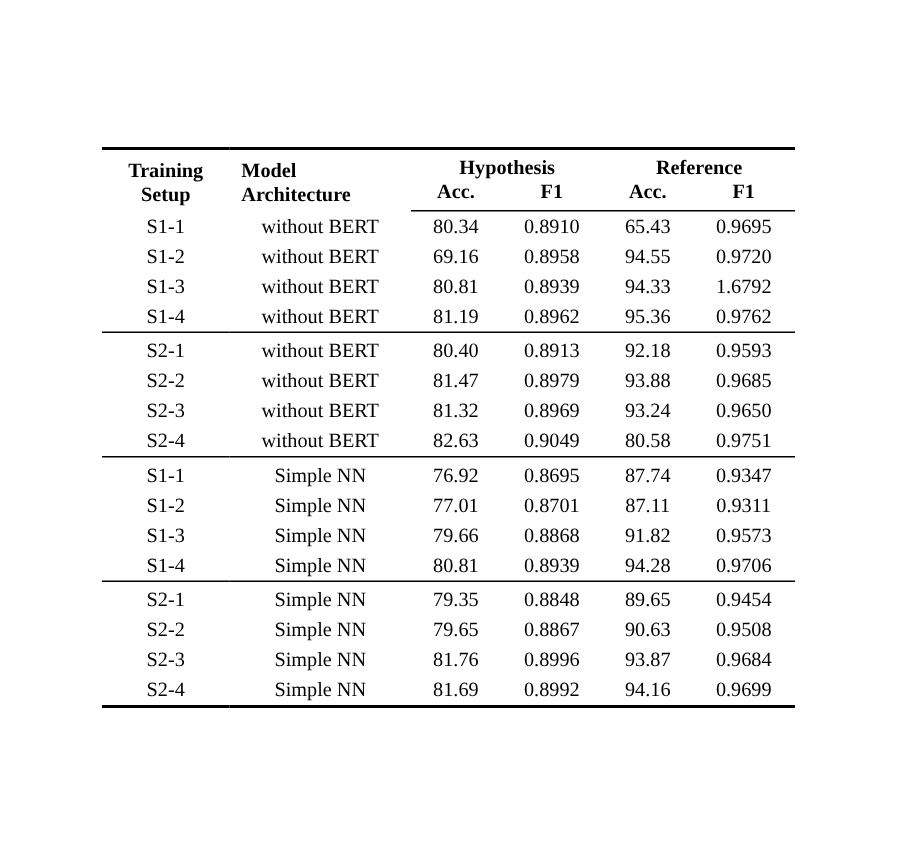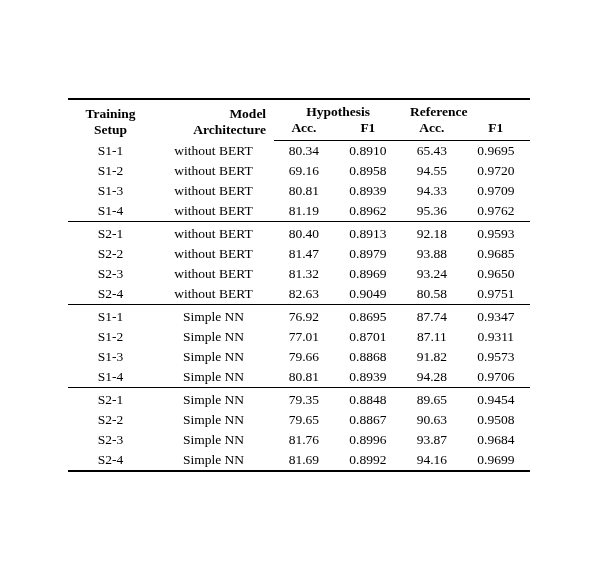--- a/index.html
+++ b/index.html
@@ -61,23 +61,23 @@
     }
   </style>
 </head>
 <body>
 
 <div class="table-container">
   <table>
     <thead>
       <tr>
         <th rowspan="2" style="vertical-align:middle; text-align:center;">Training<br>Setup</th>
-        <th rowspan="2" style="vertical-align:middle; text-align:right;">Model<br>Architecture</th>
+        <th rowspan="2" style="vertical-align:middle; text-align:left;">Model<br>Architecture</th>
         <th colspan="2" class="span-header" style="">Hypothesis</th>
-        <th colspan="2" class="span-header" style="text-align:left;">Reference</th>
+        <th colspan="2" class="span-header" style="text-align:center;">Reference</th>
       </tr>
       <tr>
         <th>Acc.</th>
         <th>F1</th>
         <th>Acc.</th>
         <th>F1</th>
       </tr>
     </thead>
     <tbody id="table-body">
     <tr>
@@ -95,21 +95,21 @@
           <td>0.8958</td>
           <td>94.55</td>
           <td>0.9720</td>
         </tr>
         <tr>
           <td>S1-3</td>
           <td>without BERT</td>
           <td>80.81</td>
           <td>0.8939</td>
           <td>94.33</td>
-          <td>0.9709</td>
+          <td>1.6792</td>
         </tr>
         <tr>
           <td>S1-4</td>
           <td>without BERT</td>
           <td>81.19</td>
           <td>0.8962</td>
           <td>95.36</td>
           <td>0.9762</td>
         </tr>
         <tr class="section-divider">

